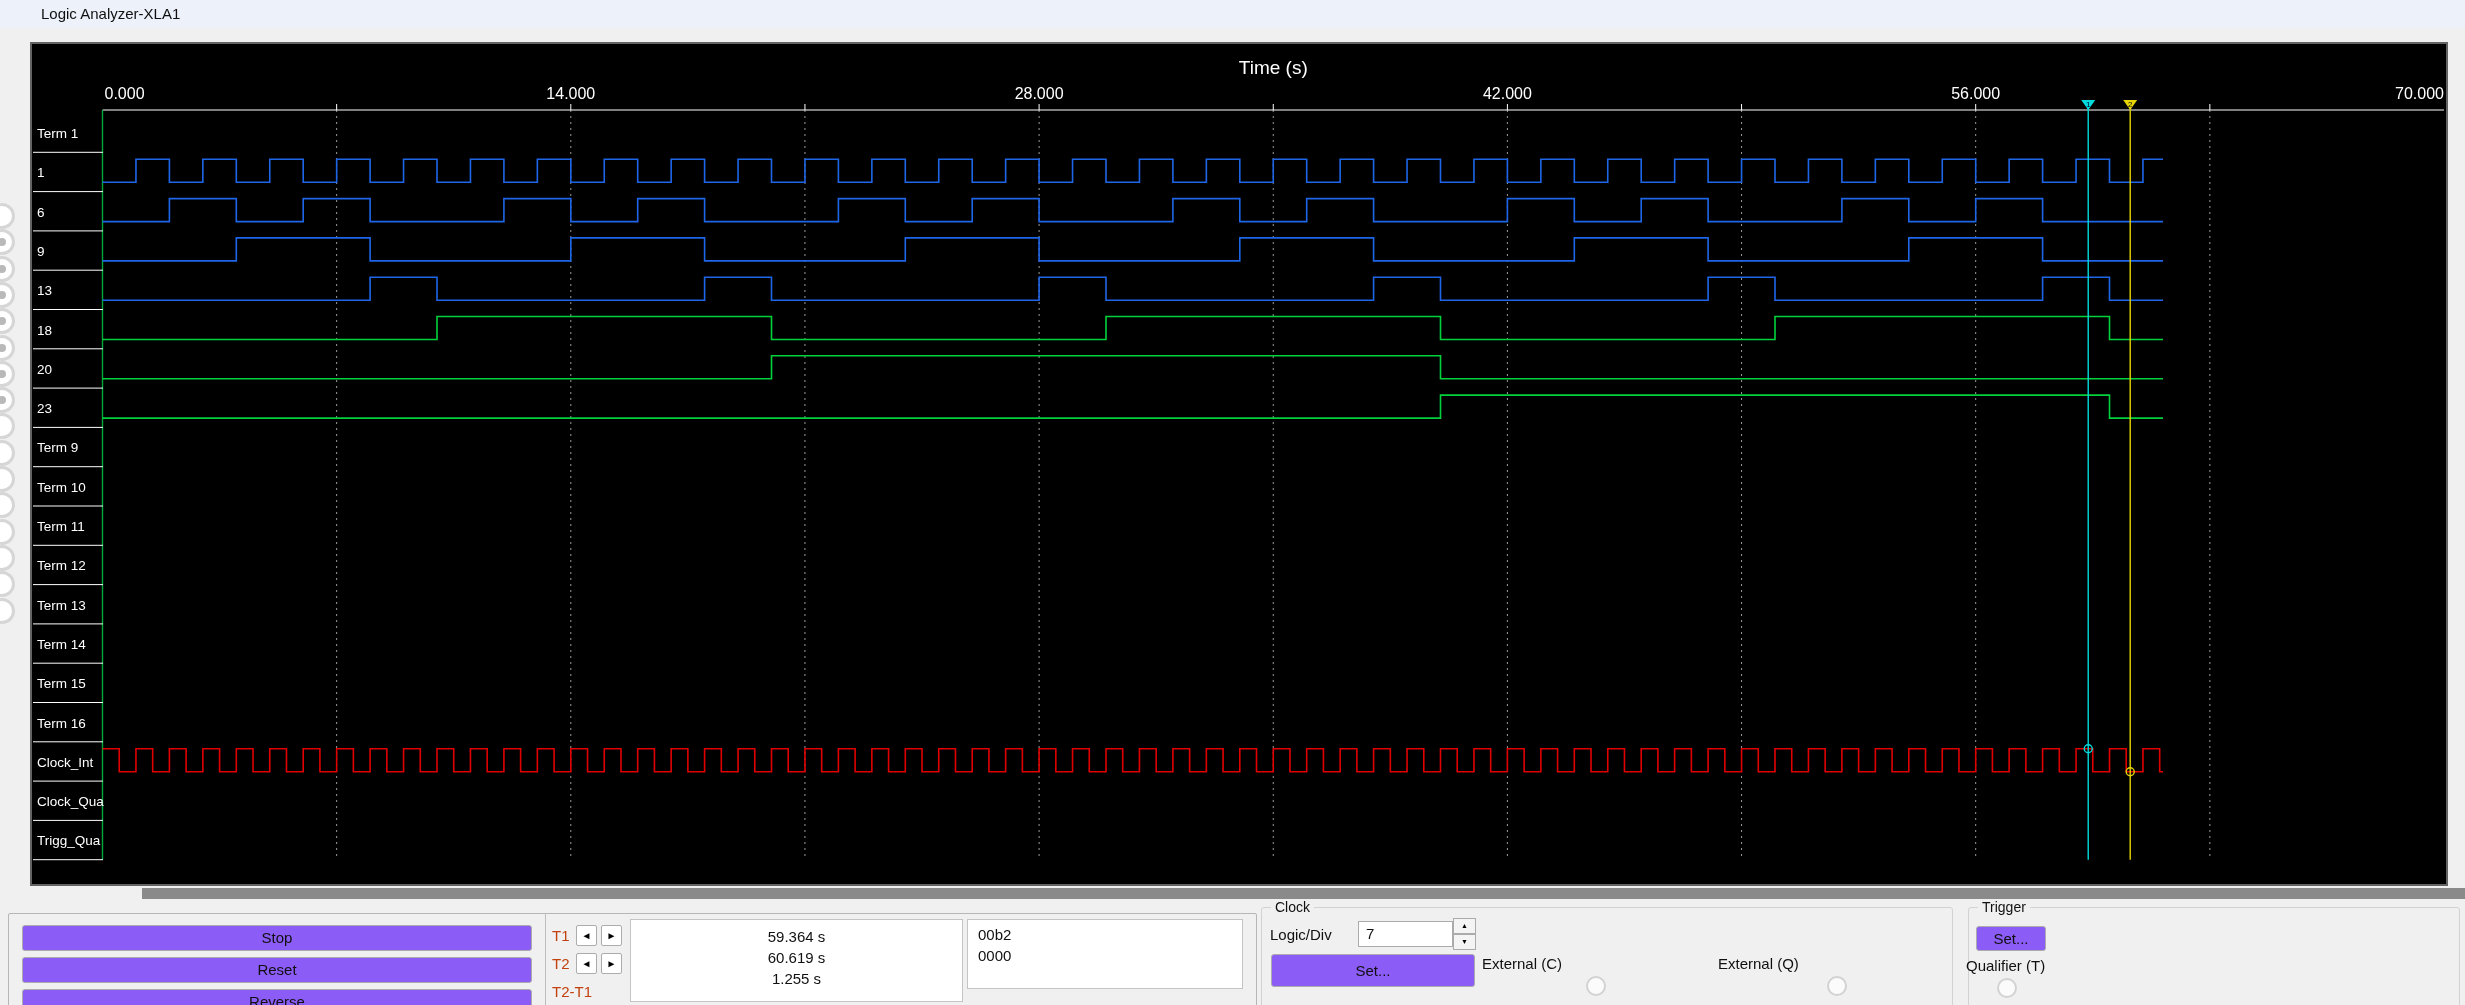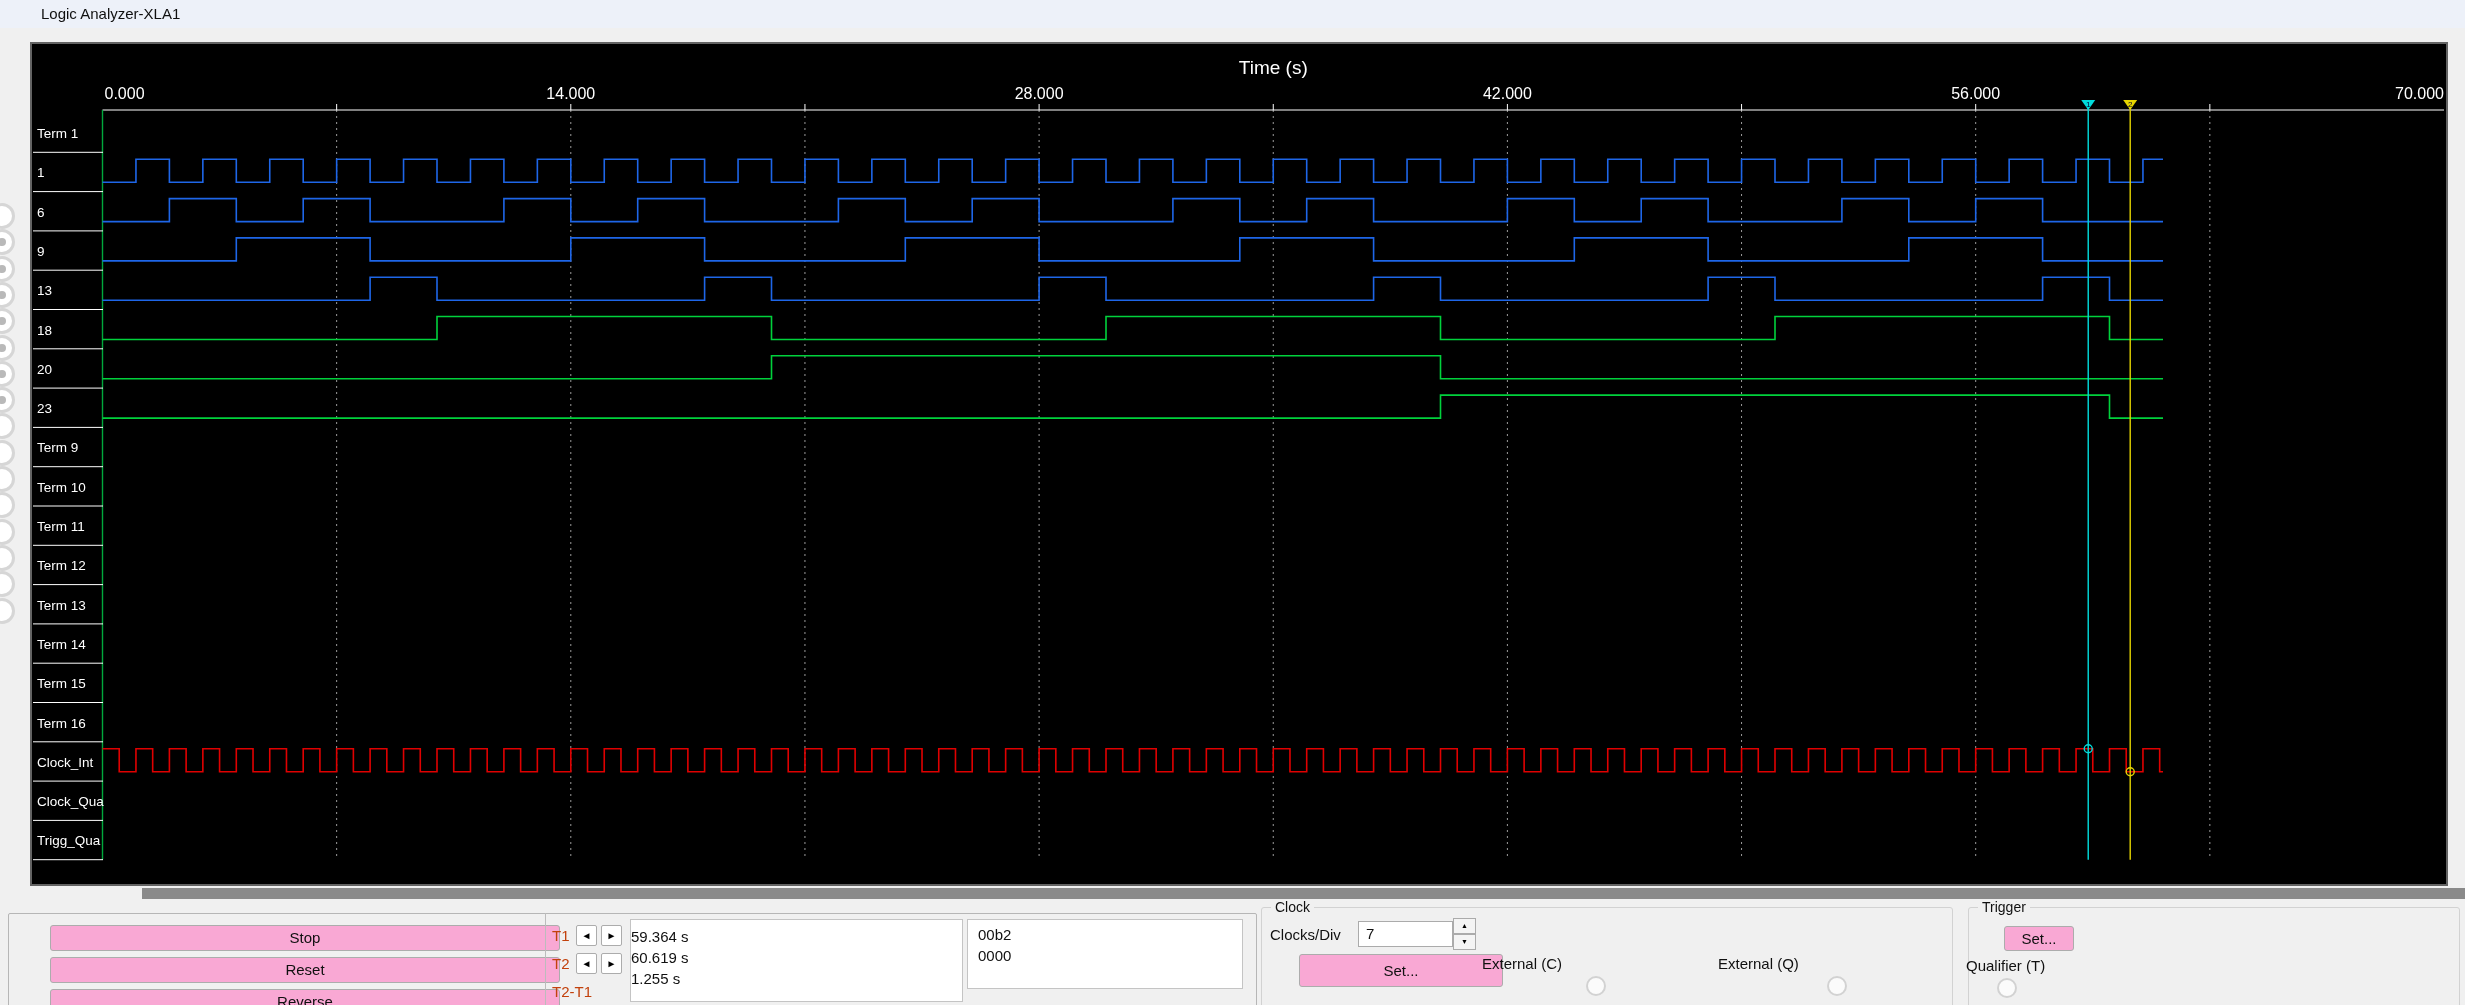--- a/index.html
+++ b/index.html
@@ -11,29 +11,29 @@
   .titlebar .t{position:absolute;left:16px;top:0;line-height:28px;font-size:15px;color:#101010;margin-left:25px;}
   
   .pin{position:absolute;left:-11px;width:20px;height:20px;border:3px solid #d6d6d6;border-radius:50%;background:#fff;}
   .pin .dot{position:absolute;left:6px;top:6px;width:8px;height:8px;border-radius:50%;background:#b9b9b9;}
   
   .panel{position:absolute;left:30px;top:42px;width:2414px;height:840px;background:#000;border:2px solid #636363;}
   
   .scrollbar{position:absolute;left:142px;top:888px;width:2323px;height:11px;background:#8a8a8a;}
   
   .leftbox{position:absolute;left:8px;top:913px;width:1247px;height:110px;border:1px solid #b6b6b6;border-radius:2px;}
-  .btn{position:absolute;background:#f9a8d4;border:1px solid #acacac;border-radius:3px;font-size:15px;
-       text-align:center;color:#101010;box-sizing:border-box;cursor:default;margin-left:28px;}
+  .btn{position:absolute;background:#8b5cf6;border:1px solid #acacac;border-radius:3px;font-size:15px;
+       text-align:center;color:#101010;box-sizing:border-box;cursor:default;}
   .bigbtn{left:22px;width:510px;height:26px;line-height:24px;}
   .tlab{position:absolute;font-size:15px;color:#c2410c;}
   .arrbtn{position:absolute;width:21px;height:21px;background:#fff;border:1px solid #acacac;border-radius:2px;
           box-sizing:border-box;font-size:10px;text-align:center;line-height:19px;color:#000;}
   .vdiv{position:absolute;left:545px;top:913px;width:1px;height:92px;background:#bcbcbc;}
   .valbox{position:absolute;left:630px;top:919px;width:333px;height:83px;background:#fff;border:1px solid #c4c4c4;
-          box-sizing:border-box;font-size:15px;padding-top:6px;line-height:21px;}
+          box-sizing:border-box;font-size:15px;text-align:center;padding-top:6px;line-height:21px;}
   .hexbox{position:absolute;left:967px;top:919px;width:276px;height:70px;background:#fff;border:1px solid #c4c4c4;
           box-sizing:border-box;font-size:15px;text-align:left;padding:4px 0 12px 10px;line-height:21px;}
   .group{position:absolute;top:907px;border:1px solid #d2d2d2;border-radius:3px;height:110px;}
   .group .glab{position:absolute;left:9px;top:-9px;background:#f0f0f0;padding:0 4px;font-size:14px;color:#101010;}
   .radio{position:absolute;width:20px;height:20px;border:2px solid #d2d2d2;border-radius:50%;background:#fbfbfb;box-sizing:border-box;}
   .spinfield{position:absolute;left:1358px;top:921px;width:95px;height:26px;background:#fff;border:1px solid #ababab;
              box-sizing:border-box;font-size:15px;padding:3px 0 0 7px;}
   .spinner{position:absolute;left:1453px;top:918px;width:23px;height:32px;}
   .spinner .sb{position:absolute;left:0;width:23px;height:16px;background:#f4f4f4;border:1px solid #ababab;
                box-sizing:border-box;font-size:7px;text-align:center;line-height:13px;color:#000;}
@@ -187,21 +187,21 @@
   <div>1.255 s</div>
 </div>
 <div class="hexbox">
   <div>00b2</div>
   <div>0000</div>
 </div>
 
 <div class="group" style="left:1261px;width:690px;">
   <span class="glab">Clock</span>
 </div>
-<span class="flabel" style="left:1270px;top:926px;">Clocks/Div</span>
+<span class="flabel" style="left:1270px;top:926px;">Logic/Div</span>
 <div class="spinfield">7</div>
 <div class="spinner">
   <div class="sb" style="top:0;">▲</div>
   <div class="sb" style="top:16px;">▼</div>
 </div>
 <div class="btn" style="left:1271px;top:954px;width:204px;height:33px;line-height:31px;">Set...</div>
 <span class="flabel" style="left:1482px;top:955px;text-align:center;">External (C)</span>
 <div class="radio" style="left:1586px;top:976px;"></div>
 <span class="flabel" style="left:1718px;top:955px;">External (Q)</span>
 <div class="radio" style="left:1827px;top:976px;"></div>

